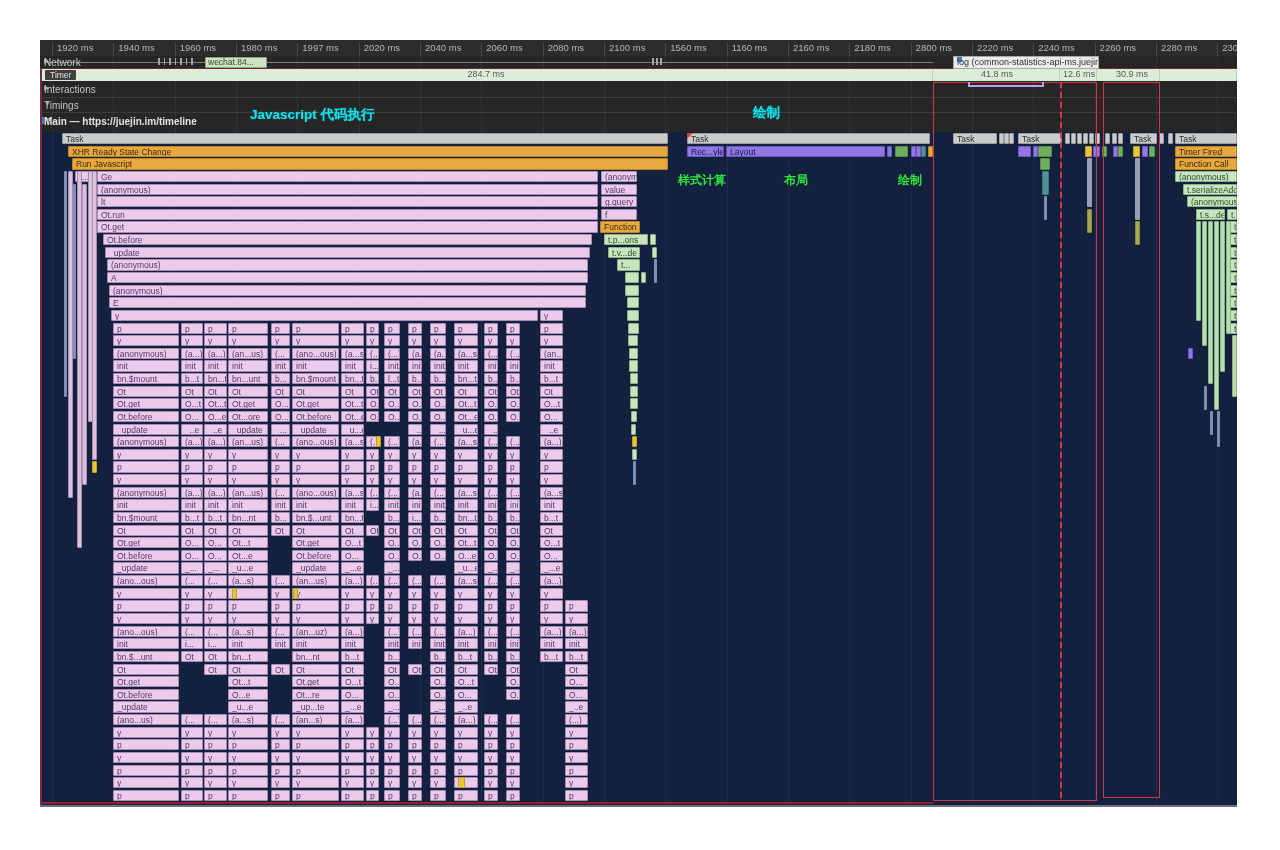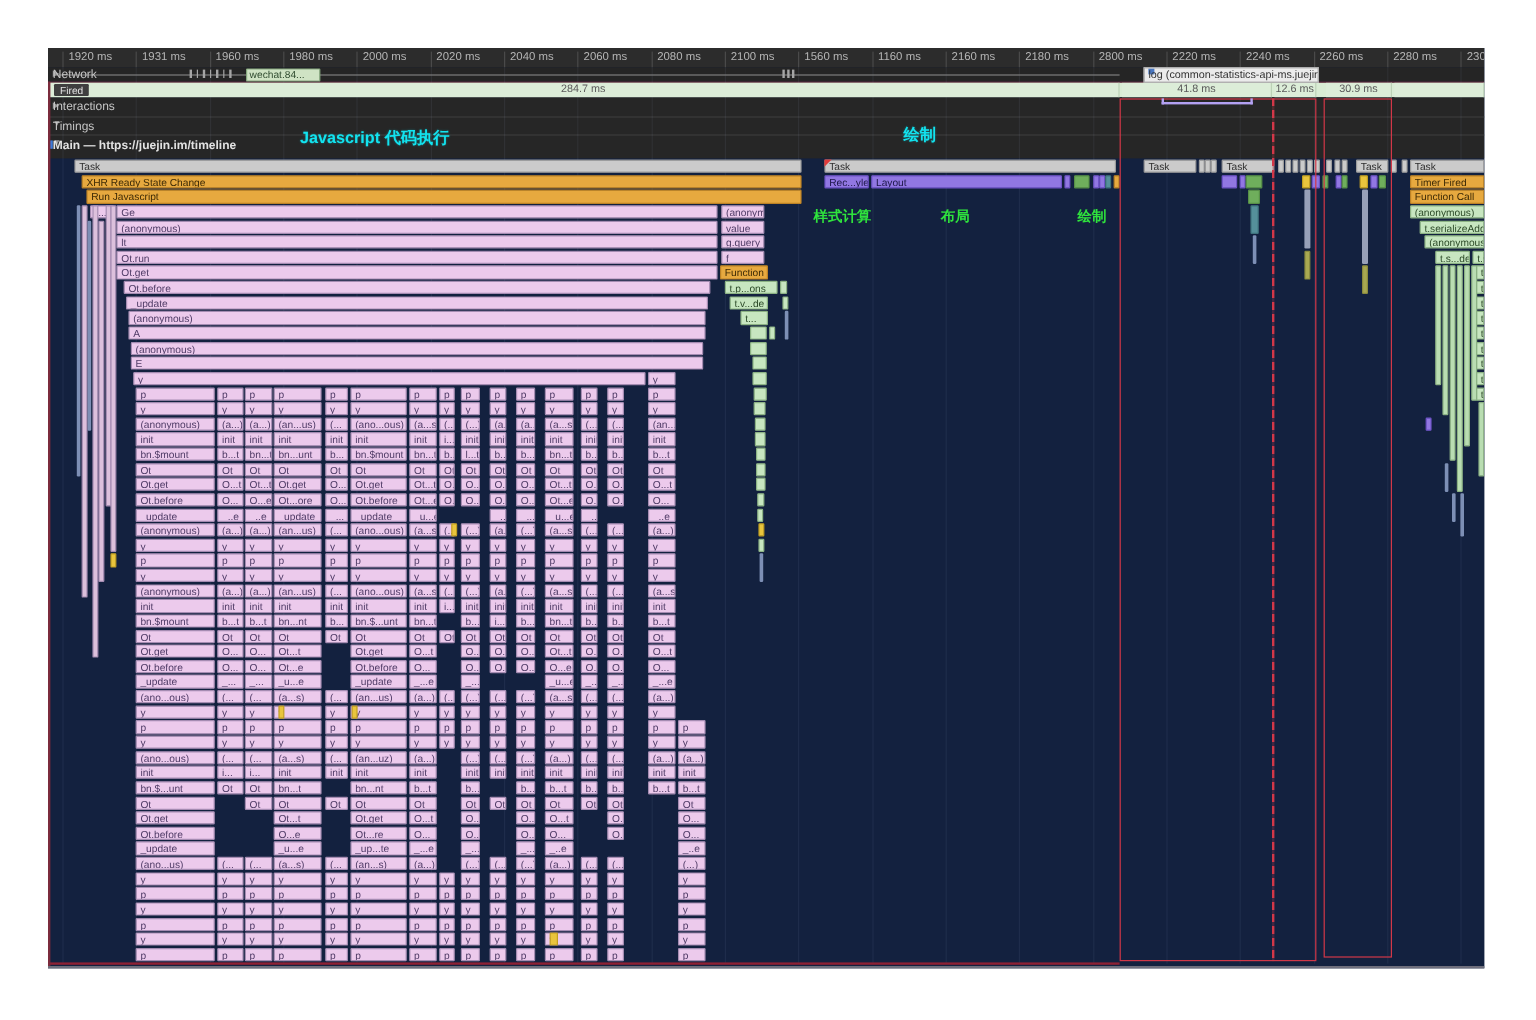--- a/index.html
+++ b/index.html
@@ -102,27 +102,27 @@
       <div class="gline" style="left: 931.95px;"></div>
       <div class="gline" style="left: 993.28px;"></div>
       <div class="gline" style="left: 1054.61px;"></div>
       <div class="gline" style="left: 1115.94px;"></div>
       <div class="gline" style="left: 1177.27px;"></div>
     </div>
   <div id="ruler-labels">
       <div class="tick" style="left: 12px;"></div>
       <div class="rlabel" style="left: 17px;">1920 ms</div>
       <div class="tick" style="left: 73.33px;"></div>
-      <div class="rlabel" style="left: 78.33px;">1931 ms</div>
+      <div class="rlabel" style="left: 78.33px;">1940 ms</div>
       <div class="tick" style="left: 134.66px;"></div>
       <div class="rlabel" style="left: 139.66px;">1960 ms</div>
       <div class="tick" style="left: 195.99px;"></div>
       <div class="rlabel" style="left: 200.99px;">1980 ms</div>
       <div class="tick" style="left: 257.32px;"></div>
-      <div class="rlabel" style="left: 262.32px;">2000 ms</div>
+      <div class="rlabel" style="left: 262.32px;">1997 ms</div>
       <div class="tick" style="left: 318.65px;"></div>
       <div class="rlabel" style="left: 323.65px;">2020 ms</div>
       <div class="tick" style="left: 379.98px;"></div>
       <div class="rlabel" style="left: 384.98px;">2040 ms</div>
       <div class="tick" style="left: 441.31px;"></div>
       <div class="rlabel" style="left: 446.31px;">2060 ms</div>
       <div class="tick" style="left: 502.64px;"></div>
       <div class="rlabel" style="left: 507.64px;">2080 ms</div>
       <div class="tick" style="left: 563.97px;"></div>
       <div class="rlabel" style="left: 568.97px;">2100 ms</div>
@@ -169,21 +169,21 @@
       <span>wechat.84...</span>
     </div>
 
   <div id="frame-segs">
       <div class="fseg" style="left: 0px; width: 893px;"><span style="position: relative; margin-top: 21px;">284.7 ms</span></div>
       <div class="fseg" style="left: 895px; width: 125px;"><span style="position: relative;">41.8 ms</span></div>
       <div class="fseg" style="left: 1022px; width: 35px;"><span style="position: relative;">12.6 ms</span></div>
       <div class="fseg" style="left: 1065px; width: 55px;"><span style="position: relative;">30.9 ms</span></div>
       <div class="fseg" style="left: 1122px; width: 75px;"><span style="position: relative;"></span></div>
     </div>
-  <div class="frames-chip">Fired</div>
+  <div class="frames-chip">Timer</div>
 
   <div class="tracklabel lbl-inter">
       <span class="tri">▶</span>
       <span>Interactions</span>
     </div>
   <div class="tracklabel lbl-tim">
       <span class="tri">▼</span>
       <span>Timings</span>
     </div>
   <div class="tracklabel lbl-main">

